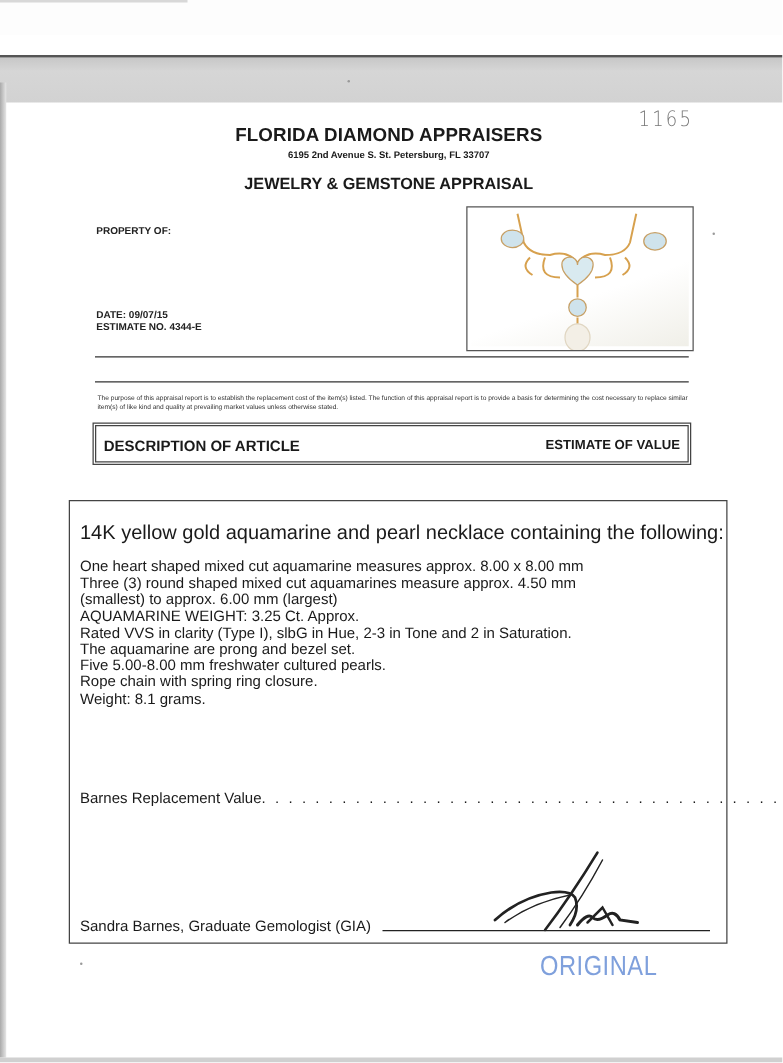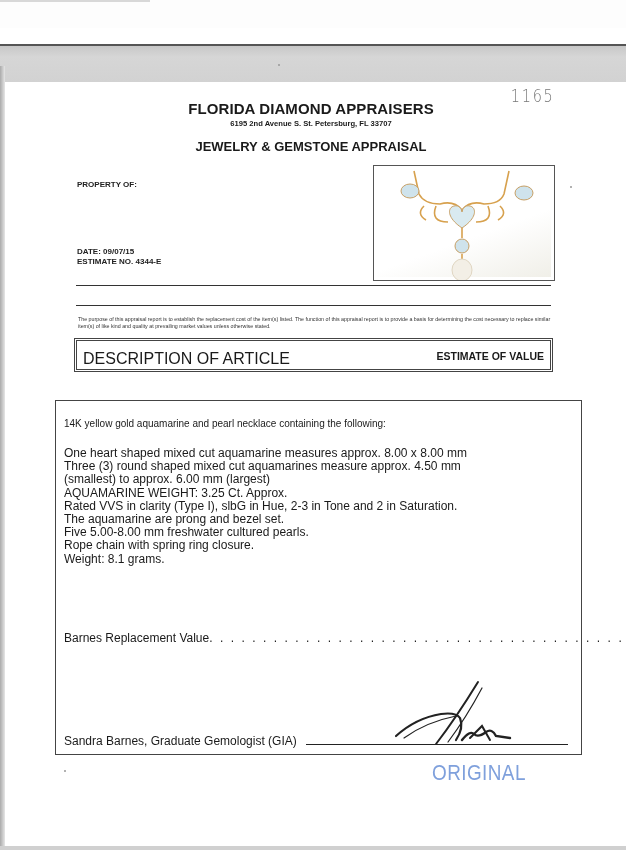--- a/index.html
+++ b/index.html
@@ -43,28 +43,28 @@
   .hr { position: absolute; height: 0; border-top: 1.4px solid #333; }
   .hr1 { left: 76px; top: 285px; width: 475px; }
   .hr2 { left: 76px; top: 305px; width: 475px; }
 
   .purpose { position: absolute; left: 78px; top: 316px; width: 480px; font-size: 5.3px; line-height: 7.3px; color: #333; }
 
   .desc-header {
     position: absolute; left: 74px; top: 338px; width: 479px; height: 34px;
     border: 3px double #444; box-sizing: border-box;
   }
-  .desc-header .l { position: absolute; left: 6px; top: 9px; font-weight: normal; font-size: 16px; }
+  .desc-header .l { position: absolute; left: 6px; top: 9px; font-weight: bold; font-size: 12px; }
   .desc-header .r { position: absolute; right: 6px; top: 9px; font-weight: bold; font-size: 10.5px; }
 
   .main-box {
     position: absolute; left: 55px; top: 400px; width: 527px; height: 355px;
     border: 1.4px solid #444; box-sizing: border-box;
   }
-  .intro { position: absolute; left: 8px; top: 17px; font-size: 10px; }
+  .intro { position: absolute; left: 8px; top: 17px; font-size: 16px; }
   .details { position: absolute; left: 8px; top: 46px; font-size: 12px; line-height: 13.2px; }
   .details div { white-space: nowrap; }
 
   .value-line { position: absolute; left: 8px; top: 230px; font-size: 12px; white-space: nowrap; }
   .value-line .dots { letter-spacing: 2.05px; }
 
   .sign-line { position: absolute; left: 8px; top: 333px; font-size: 12px; white-space: nowrap; }
   .sign-underline { position: absolute; left: 250px; top: 343px; width: 262px; border-top: 1.2px solid #222; }
   .signature { position: absolute; left: 330px; top: 277px; width: 140px; height: 70px; }
 

